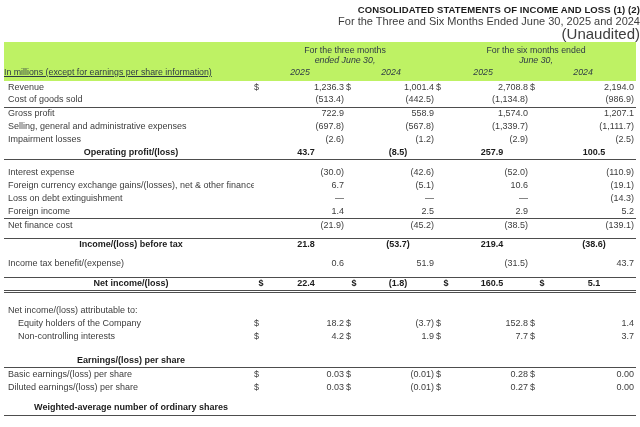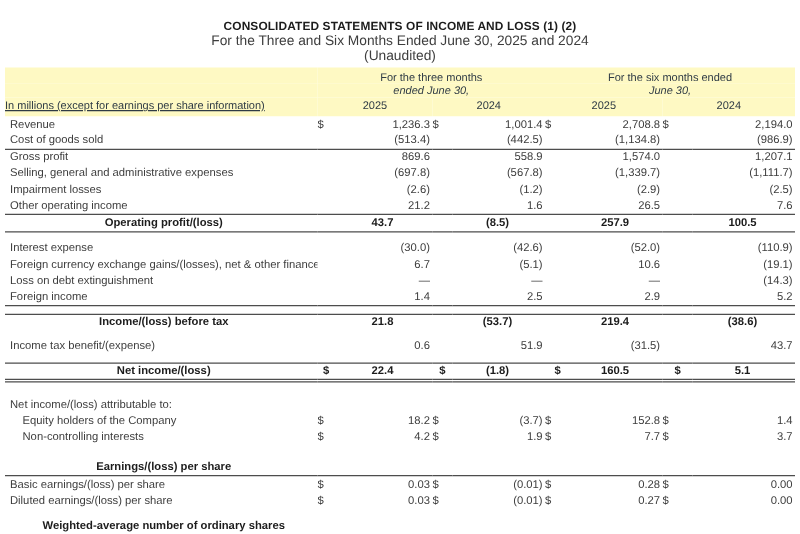--- a/index.html
+++ b/index.html
@@ -1,42 +1,42 @@
 <!DOCTYPE html>
 <html><head>
 <meta charset="utf-8">
 <style>
   html,body{margin:0;padding:0;background:#fff;}
   #page{
     position:relative;width:640px;height:427px;overflow:hidden;background:#ffffff;
     font-family:"Liberation Sans",sans-serif;color:#3d3d3d;
     -webkit-font-smoothing:antialiased;
   }
-  .title-block{text-align:center;padding-top:4px;line-height:11px;margin-top:12px;}
+  .title-block{text-align:right;padding-top:4px;line-height:11px;}
   .stmt-title{font-size:9.5px;font-weight:bold;color:#1c1c1c;letter-spacing:.1px;}
   .stmt-sub{font-size:11px;color:#3d3d3d;margin-top:1px;}
-  .stmt-unaudited{font-size:11px;color:#3d3d3d;}
+  .stmt-unaudited{font-size:15px;color:#3d3d3d;}
 
   table.stmt{
     table-layout:fixed;border-collapse:collapse;width:632px;margin:3px 4px 0 4px;
     font-size:9px;color:#3d3d3d;
   }
   col.c-label{width:250px;}
   col.c-d1{width:14px;} col.c-v1{width:78px;}
   col.c-d2{width:16px;} col.c-v2{width:74px;}
   col.c-d3{width:20px;} col.c-v3{width:74px;}
   col.c-d4{width:24px;} col.c-v4{width:82px;}
 
-  thead td{background:#fef9c3;color:#2f3b45;font-size:8.8px;vertical-align:bottom;}
+  thead td{background:#bef264;color:#2f3b45;font-size:8.8px;vertical-align:bottom;}
   thead tr.h1 td{padding:3px 0 0 0;line-height:10px;}
   thead tr.h2 td{padding:0;line-height:11px;font-style:italic;}
   thead tr.h3 td{padding:0 0 3px 0;line-height:12px;}
   thead .period{text-align:center;}
   thead .units{text-align:left;padding-left:4px;text-decoration:underline;}
-  thead .yr{text-align:center;}
+  thead .yr{text-align:center;font-style:italic;}
 
   tbody td{
     padding:1.6px 0;line-height:9.7px;vertical-align:bottom;
     white-space:nowrap;overflow:hidden;
   }
   td.lbl{text-align:left;padding-left:4px;}
   td.lbl.indent{padding-left:14px;}
   td.dol{text-align:left;}
   td.val{text-align:right;padding-right:2px;}
   tr.bold td{font-weight:bold;color:#1c1c1c;text-align:center;}
@@ -106,21 +106,21 @@
           <td class="dol"></td>
           <td class="val">(442.5)</td>
           <td class="dol"></td>
           <td class="val">(1,134.8)</td>
           <td class="dol"></td>
           <td class="val">(986.9)</td>
         </tr>
         <tr>
           <td class="lbl">Gross profit</td>
           <td class="dol"></td>
-          <td class="val">869.6</td>
+          <td class="val">722.9</td>
           <td class="dol"></td>
           <td class="val">558.9</td>
           <td class="dol"></td>
           <td class="val">1,574.0</td>
           <td class="dol"></td>
           <td class="val">1,207.1</td>
         </tr>
         <tr>
           <td class="lbl">Selling, general and administrative expenses</td>
           <td class="dol"></td>
@@ -135,31 +135,20 @@
         <tr>
           <td class="lbl">Impairment losses</td>
           <td class="dol"></td>
           <td class="val">(2.6)</td>
           <td class="dol"></td>
           <td class="val">(1.2)</td>
           <td class="dol"></td>
           <td class="val">(2.9)</td>
           <td class="dol"></td>
           <td class="val">(2.5)</td>
-        </tr>
-        <tr class="rule-bottom">
-          <td class="lbl">Other operating income</td>
-          <td class="dol"></td>
-          <td class="val">21.2</td>
-          <td class="dol"></td>
-          <td class="val">1.6</td>
-          <td class="dol"></td>
-          <td class="val">26.5</td>
-          <td class="dol"></td>
-          <td class="val">7.6</td>
         </tr>
         <tr class="bold rule-bottom">
           <td class="lbl">Operating profit/(loss)</td>
           <td class="dol"></td>
           <td class="val">43.7</td>
           <td class="dol"></td>
           <td class="val">(8.5)</td>
           <td class="dol"></td>
           <td class="val">257.9</td>
           <td class="dol"></td>
@@ -204,20 +193,31 @@
         <tr class="rule-bottom">
           <td class="lbl">Foreign income</td>
           <td class="dol"></td>
           <td class="val">1.4</td>
           <td class="dol"></td>
           <td class="val">2.5</td>
           <td class="dol"></td>
           <td class="val">2.9</td>
           <td class="dol"></td>
           <td class="val">5.2</td>
+        </tr>
+        <tr>
+          <td class="lbl">Net finance cost</td>
+          <td class="dol"></td>
+          <td class="val">(21.9)</td>
+          <td class="dol"></td>
+          <td class="val">(45.2)</td>
+          <td class="dol"></td>
+          <td class="val">(38.5)</td>
+          <td class="dol"></td>
+          <td class="val">(139.1)</td>
         </tr>
         <tr class="spacer gap-sm">
           <td colspan="9"></td>
         </tr>
         <tr class="bold rule-top">
           <td class="lbl">Income/(loss) before tax</td>
           <td class="dol"></td>
           <td class="val">21.8</td>
           <td class="dol"></td>
           <td class="val">(53.7)</td>

